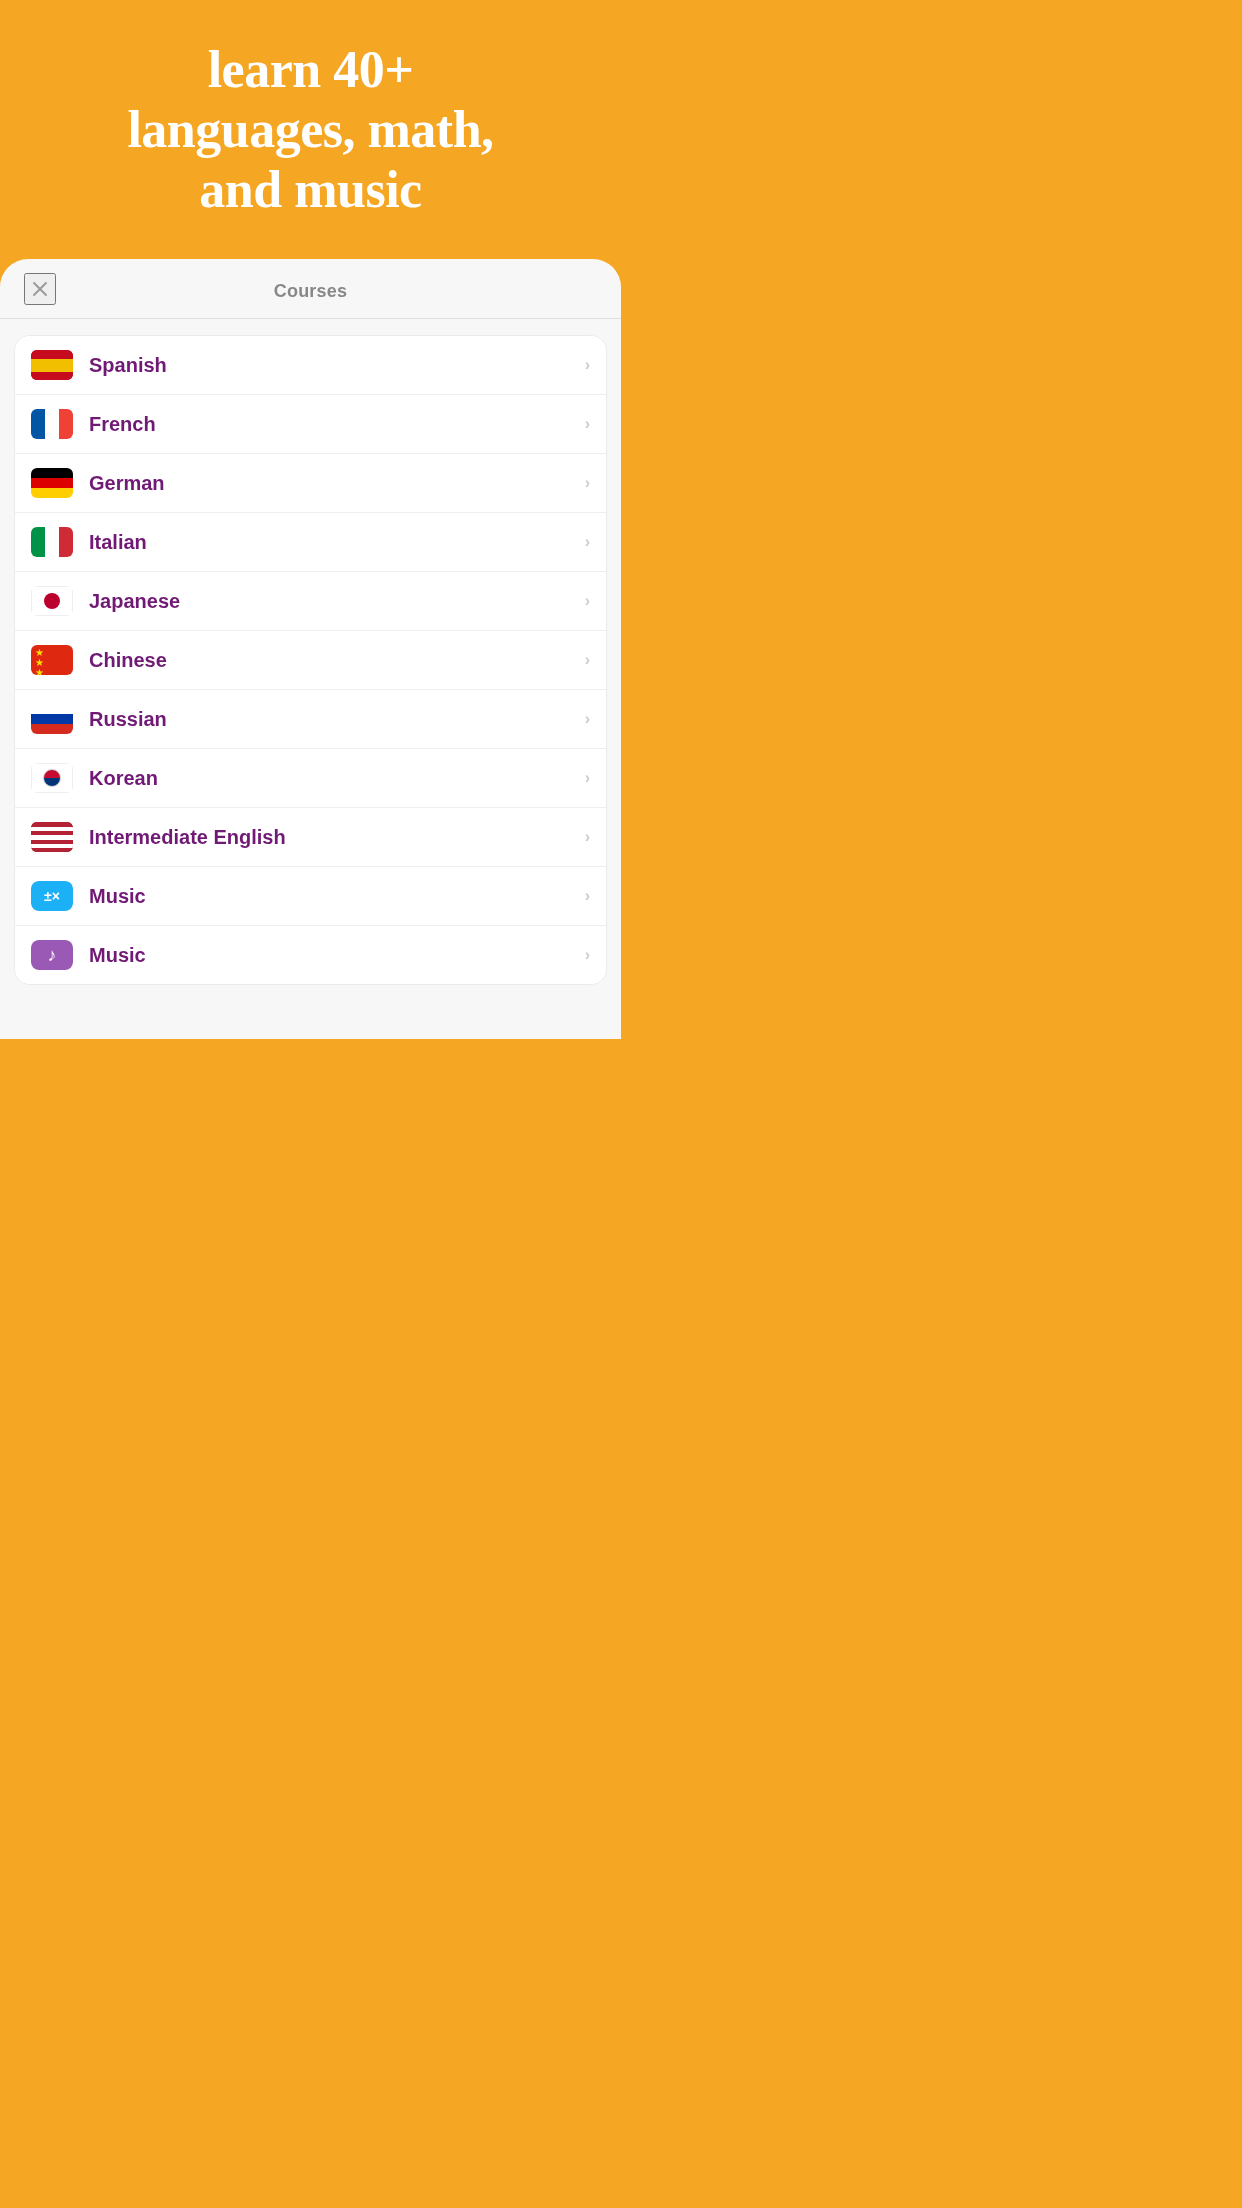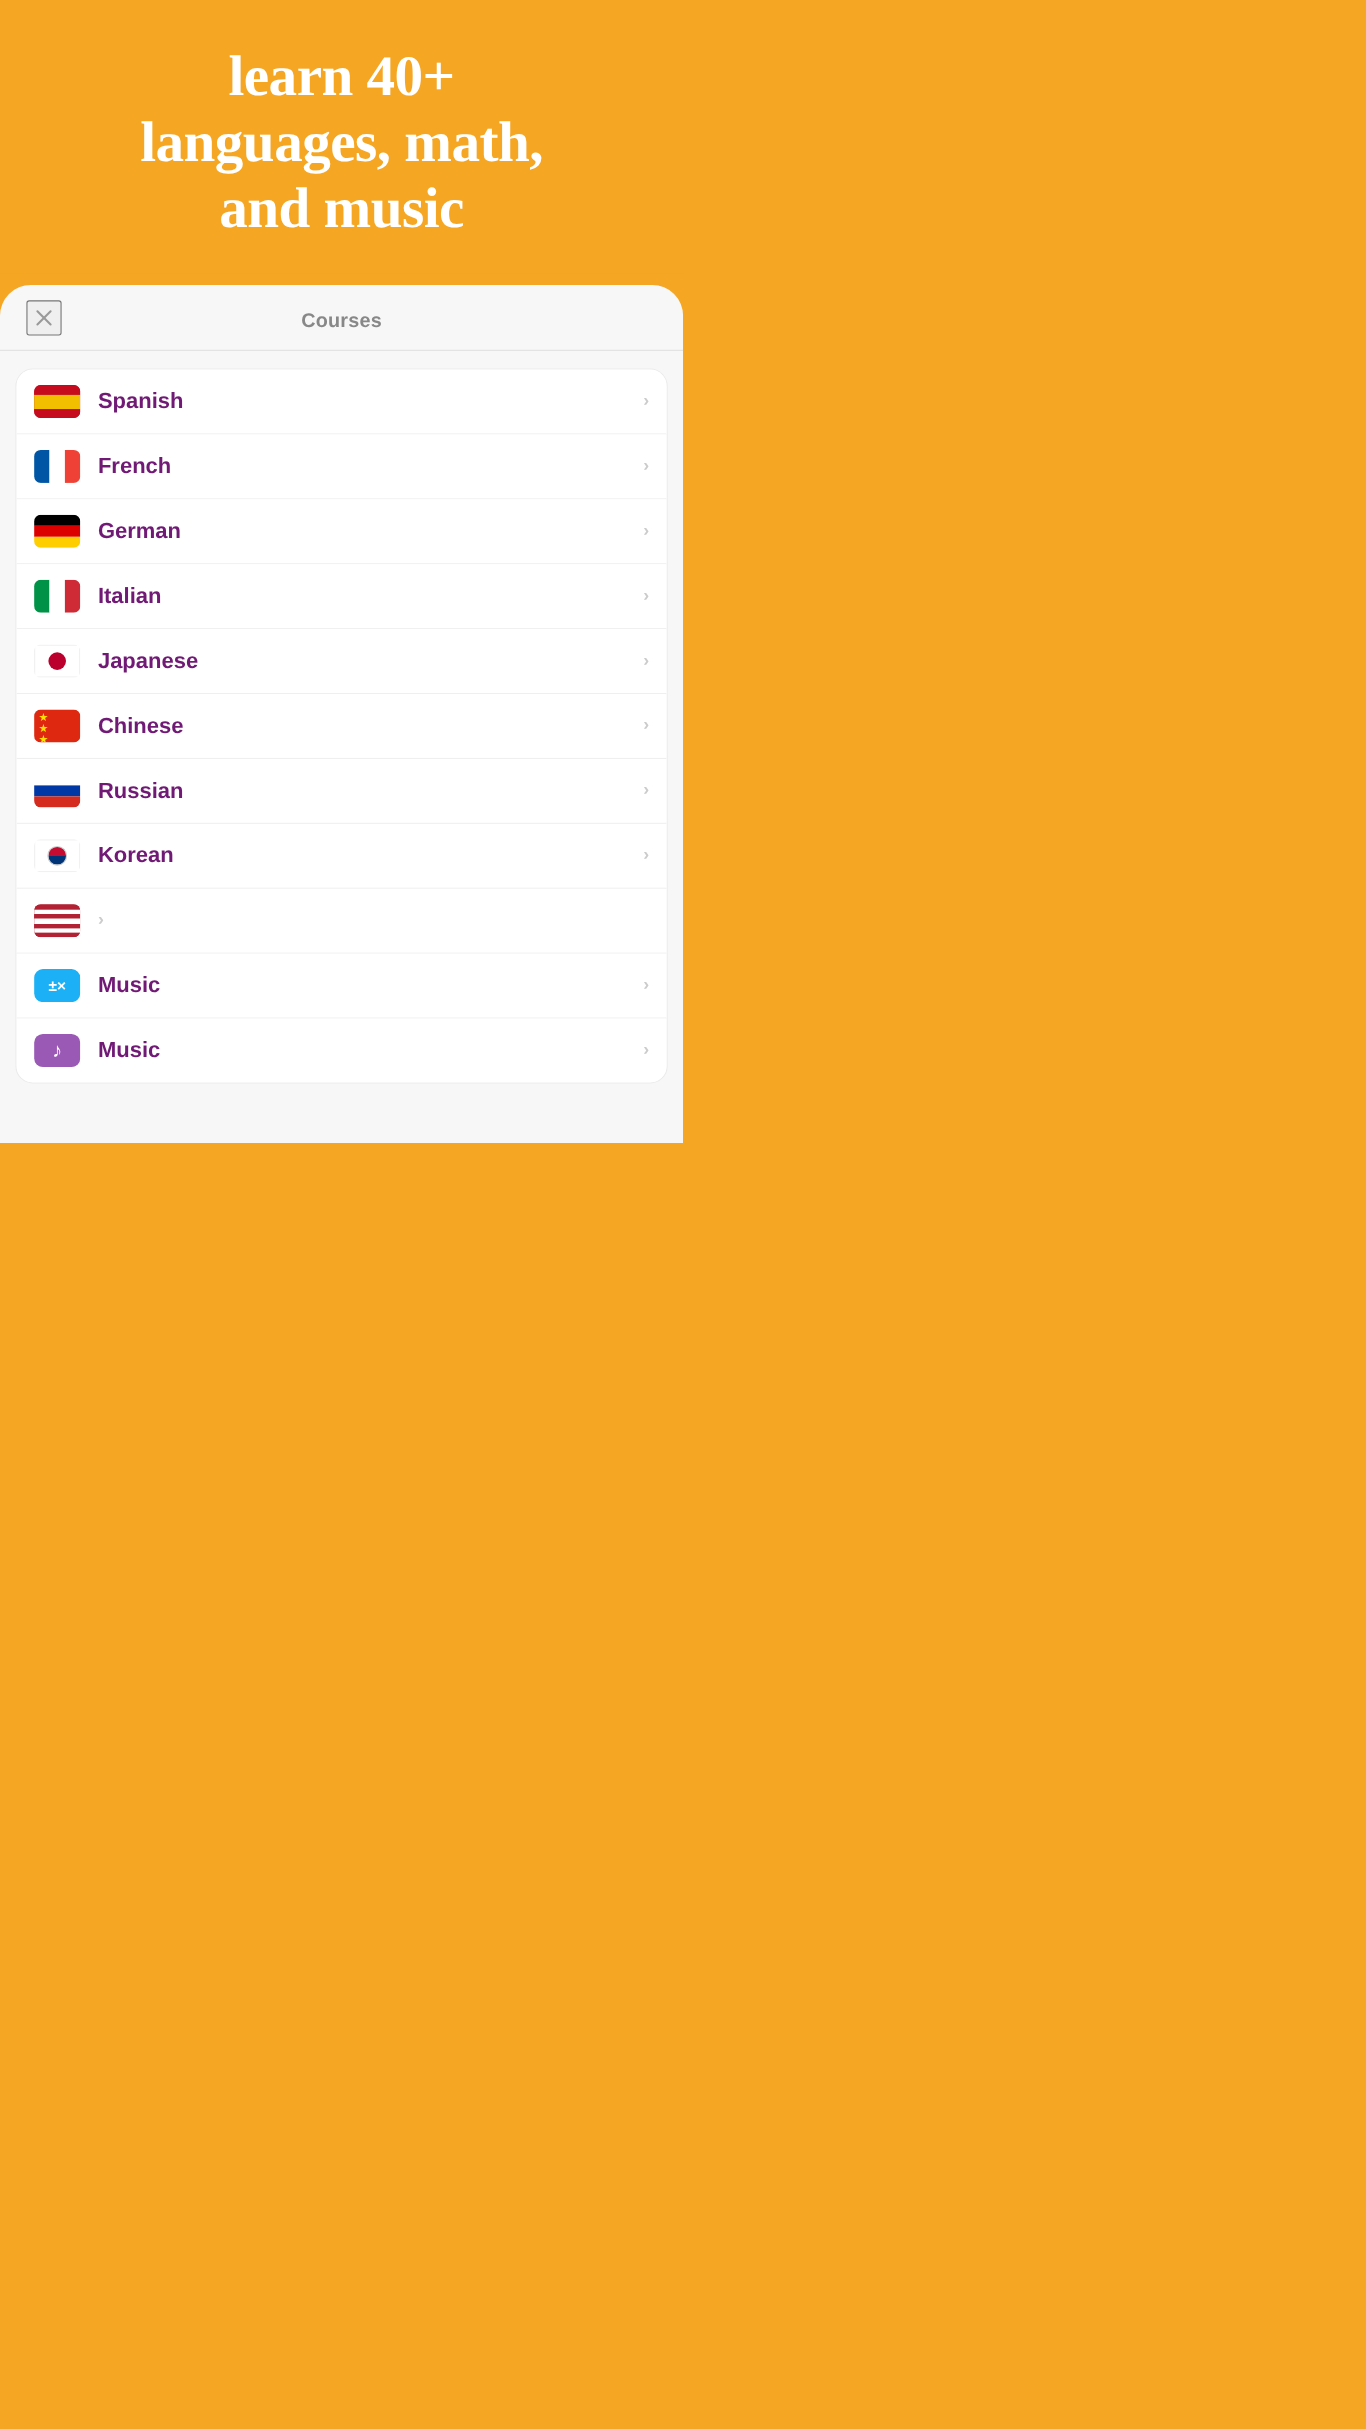--- a/index.html
+++ b/index.html
@@ -370,20 +370,21 @@
         <div class="flag-us">
           <div class="stripe"></div>
           <div class="stripe"></div>
           <div class="stripe"></div>
           <div class="stripe"></div>
           <div class="stripe"></div>
           <div class="stripe"></div>
           <div class="stripe"></div>
         </div>
       </div>
+      <span class="course-name">Intermediate English</span>
       <span class="chevron">›</span>
     </div>
 
     <div class="course-item">
       <div class="flag-icon">
         <div class="flag-math">±×</div>
       </div>
       <span class="course-name">Music</span>
       <span class="chevron">›</span>
     </div>

